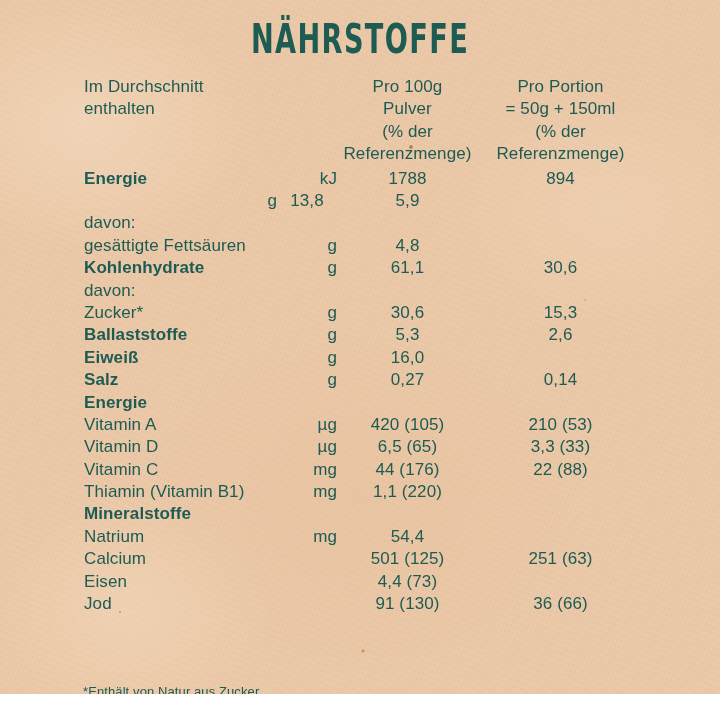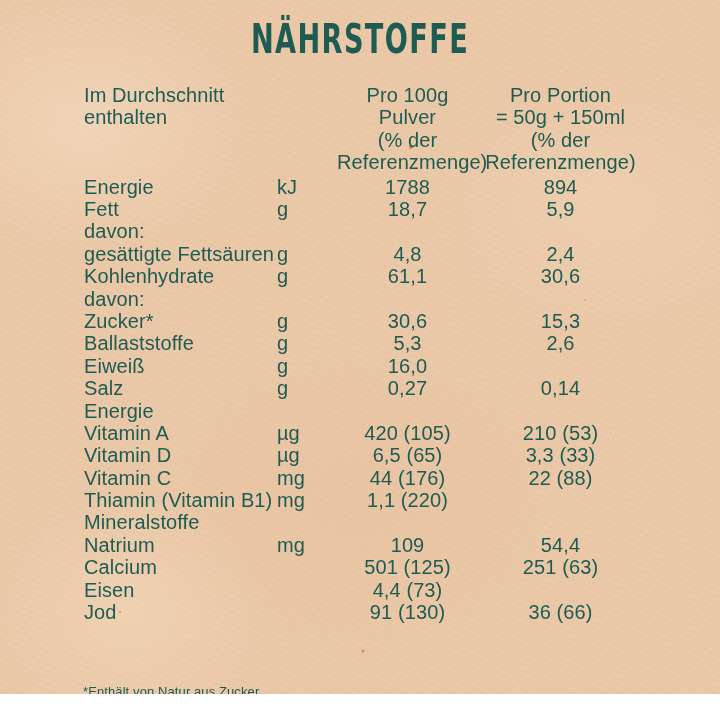--- a/index.html
+++ b/index.html
@@ -35,38 +35,38 @@
     font-family: "DejaVu Sans", sans-serif;
     font-size: 40px;
     font-weight: bold;
     letter-spacing: 2px;
     transform: scale(0.68, 1.02);
     white-space: nowrap;
   }
   .table {
     position: absolute;
     left: 84px;
-    top: 84px;
+    top: 76px;
     width: 559px;
-    font-size: 20px;
+    font-size: 17px;
     line-height: 22.4px;
     letter-spacing: 0.1px;
   }
   .hdr, .row {
     display: grid;
     grid-template-columns: 193px 60px 141px 165px;
   }
   .hdr {
     margin-bottom: 2px;
   }
   .cell-label { text-align: left; white-space: nowrap; }
-  .cell-unit  { text-align: left; white-space: nowrap; }
+  .cell-unit  { text-align: right; white-space: nowrap; }
   .cell-val   { text-align: center; white-space: nowrap; }
   .row { height: 22.4px; }
-  .row.bold .cell-label { font-weight: normal; }
+  .row.bold .cell-label { font-weight: bold; }
   .footnote {
     position: absolute;
     left: 83px;
     top: 684px;
     font-size: 13px;
     letter-spacing: 0.1px;
   }
 </style>
 </head>
 <body>
@@ -98,36 +98,34 @@
     </div>
 
     <div>
         <div class="row bold">
           <div class="cell-label">Energie</div>
           <div class="cell-unit">kJ</div>
           <div class="cell-val">1788</div>
           <div class="cell-val">894</div>
         </div>
         <div class="row bold">
-          <div class="cell-label">Fett</div>
-          <div class="cell-unit">g</div>
-          <div class="cell-val">18,7</div>
+          <div class="cell-unit">g</div>
+          <div class="cell-val">13,8</div>
           <div class="cell-val">5,9</div>
         </div>
         <div class="row">
           <div class="cell-label">davon:</div>
           <div class="cell-unit"></div>
           <div class="cell-val"></div>
           <div class="cell-val"></div>
         </div>
         <div class="row">
           <div class="cell-label">gesättigte Fettsäuren</div>
           <div class="cell-unit">g</div>
           <div class="cell-val">4,8</div>
-          <div class="cell-val">2,4</div>
         </div>
         <div class="row bold">
           <div class="cell-label">Kohlenhydrate</div>
           <div class="cell-unit">g</div>
           <div class="cell-val">61,1</div>
           <div class="cell-val">30,6</div>
         </div>
         <div class="row">
           <div class="cell-label">davon:</div>
           <div class="cell-unit"></div>
@@ -188,21 +186,20 @@
         </div>
         <div class="row bold">
           <div class="cell-label">Mineralstoffe</div>
           <div class="cell-unit"></div>
           <div class="cell-val"></div>
           <div class="cell-val"></div>
         </div>
         <div class="row">
           <div class="cell-label">Natrium</div>
           <div class="cell-unit">mg</div>
-          <div class="cell-val">109</div>
           <div class="cell-val">54,4</div>
         </div>
         <div class="row">
           <div class="cell-label">Calcium</div>
           <div class="cell-unit"></div>
           <div class="cell-val">501 (125)</div>
           <div class="cell-val">251 (63)</div>
         </div>
         <div class="row">
           <div class="cell-label">Eisen</div>

